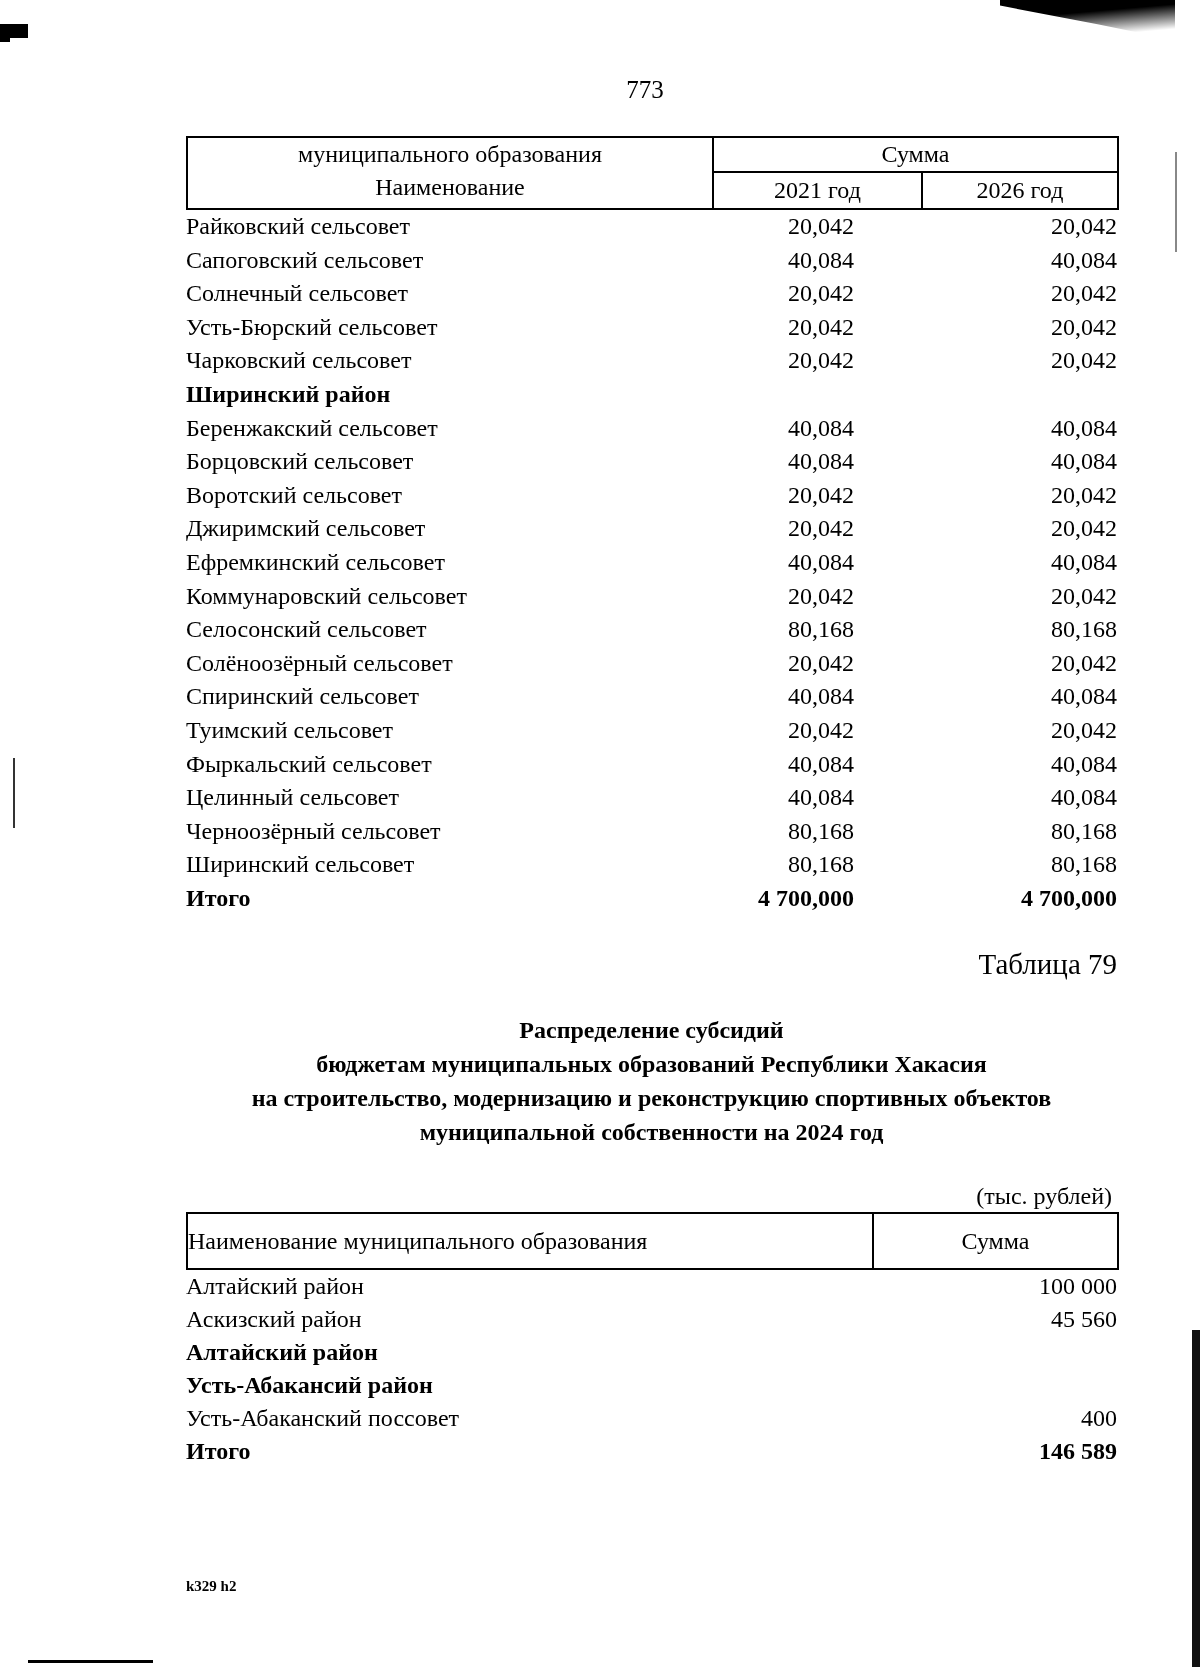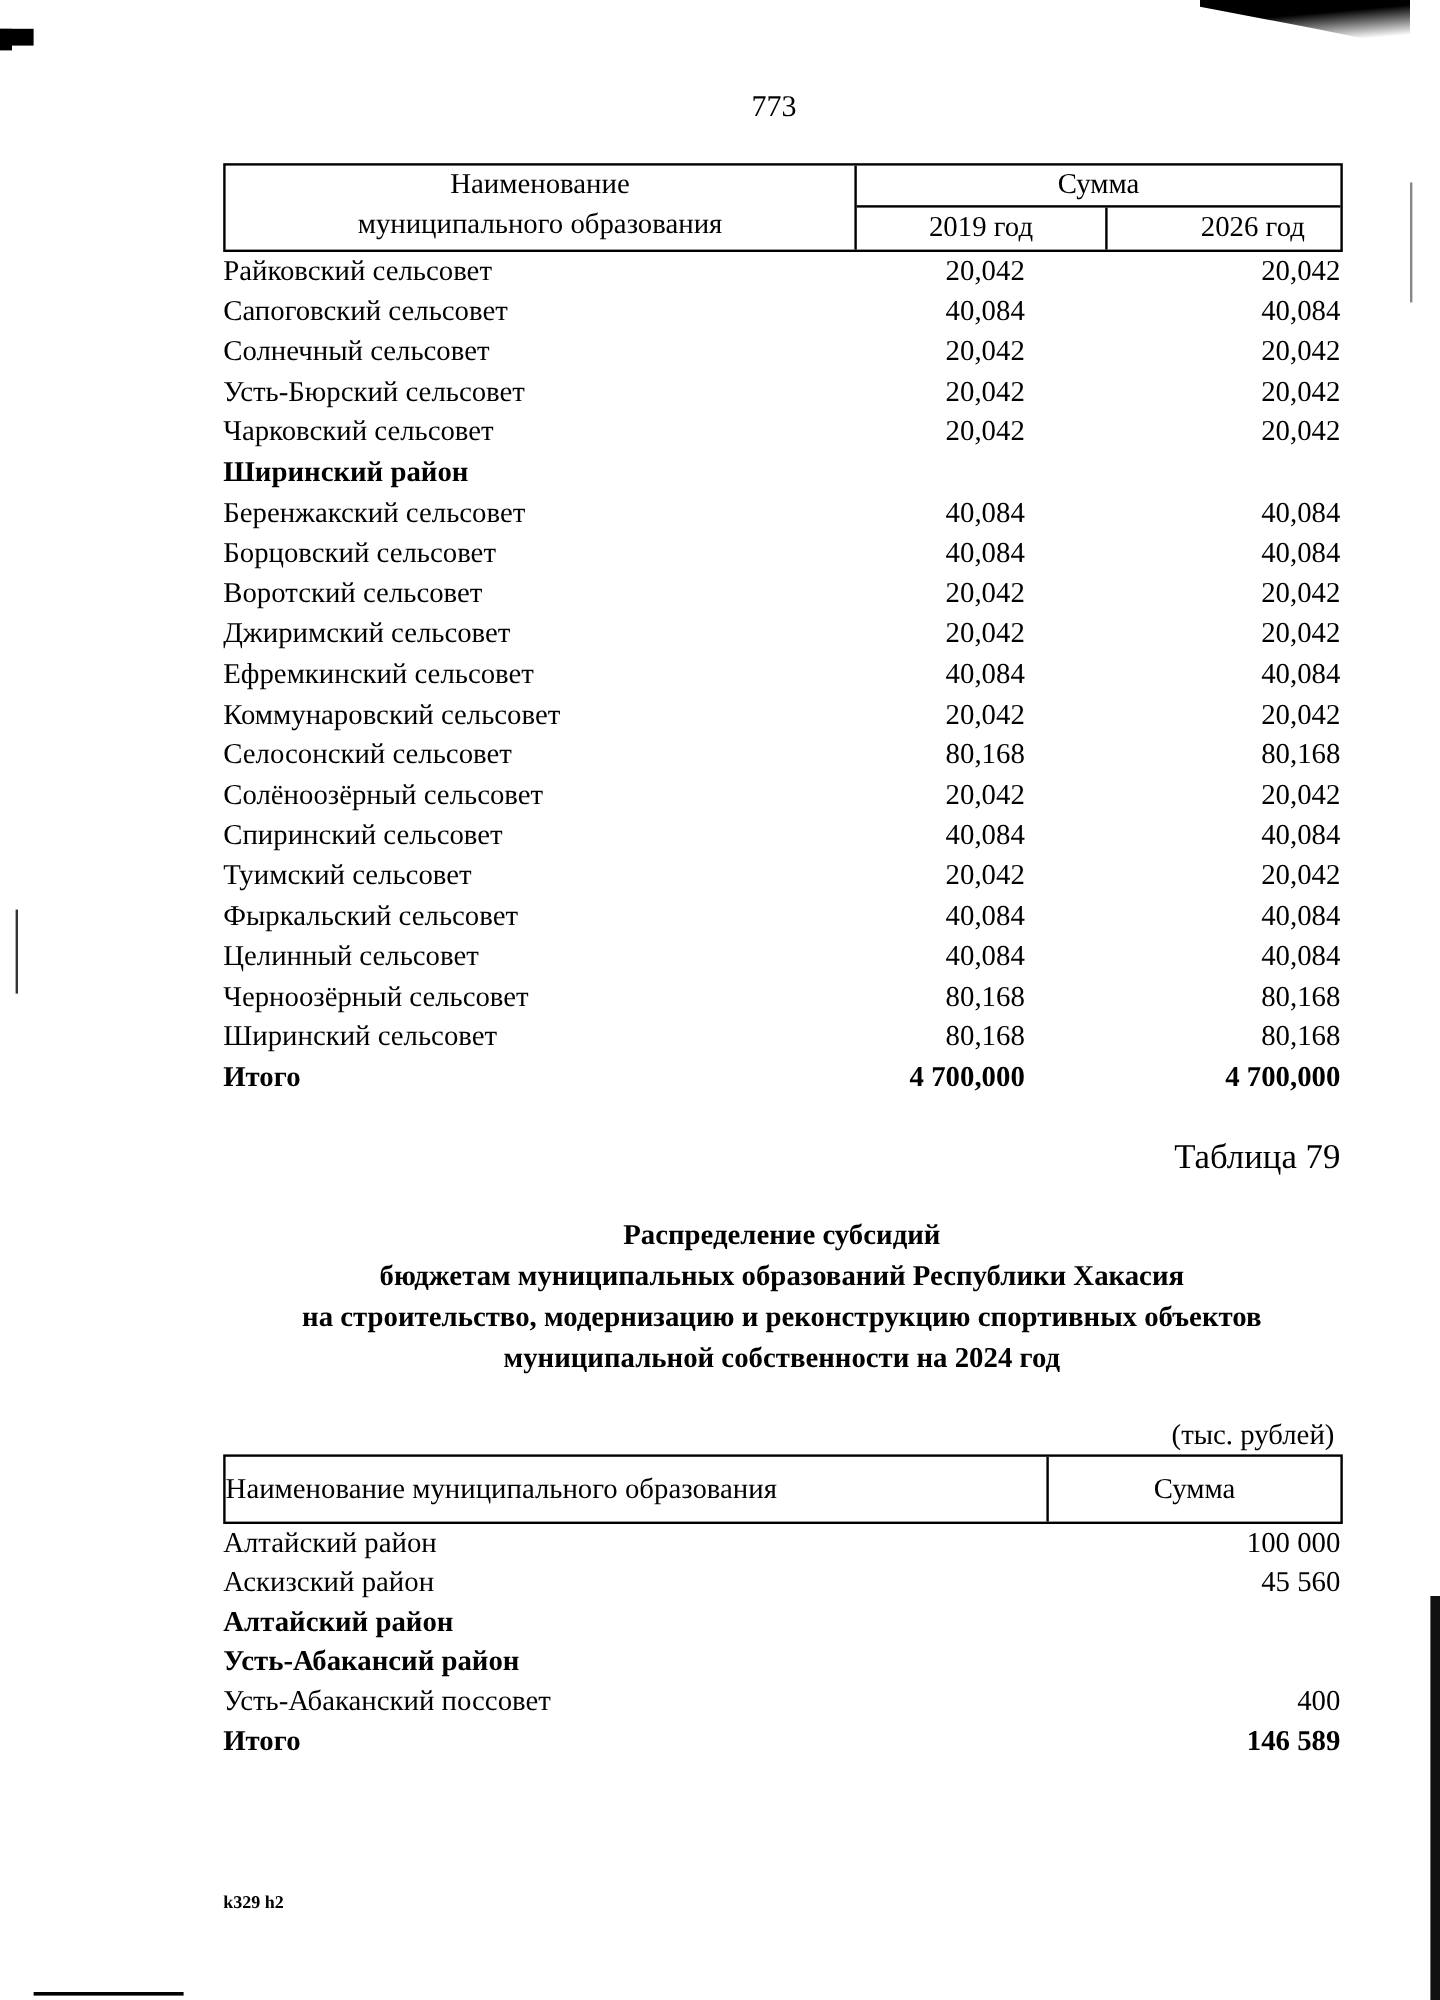--- a/index.html
+++ b/index.html
@@ -10,21 +10,21 @@
 
   
   .t1-head { top:136px; left:186px; width:929px; height:70px; border:2px solid #000; }
   .t1-head .c-name { position:absolute; left:0; top:0; width:524px; height:70px; border-right:2px solid #000;
                      text-align:center; font-size:24px; line-height:33px; }
   .t1-head .c-sum { position:absolute; left:526px; top:0; width:403px; height:33px; border-bottom:2px solid #000;
                     text-align:center; font-size:24px; line-height:33px; }
   .t1-head .c-y1 { position:absolute; left:526px; top:35px; width:207px; height:35px; border-right:2px solid #000;
                    text-align:center; font-size:24px; line-height:35px; }
   .t1-head .c-y2 { position:absolute; left:735px; top:35px; width:194px; height:35px;
-                   text-align:center; font-size:24px; line-height:35px;padding-left:24px; }
+                   text-align:center; font-size:24px; line-height:35px; }
 
   .t1-body { top:210px; left:186px; width:931px; }
   .row { position:relative; height:33.6px; font-size:24px; line-height:33.6px; }
   .row .name { position:absolute; left:0; top:0; white-space:nowrap; }
   .row .v1 { position:absolute; right:263px; top:0; text-align:right; }
   .row .v2 { position:absolute; right:0; top:0; text-align:right; }
   .row.bold { font-weight:bold; }
 
   .table-label { top:948px; right:83px; font-size:29px; }
 
@@ -63,25 +63,25 @@
 <div class="abs scan-tr"></div>
 <div class="abs scan-rline"></div>
 <div class="abs scan-lline"></div>
 <div class="abs scan-rbar2"></div>
 <div class="abs scan-bl"></div>
 
 <div class="abs page-num">773</div>
 
 <div class="abs t1-head">
   <div class="c-name">
+    <div>муниципального образования</div>
     <div>Наименование</div>
-    <div>муниципального образования</div>
   </div>
   <div class="c-sum">Сумма</div>
-  <div class="c-y1">2019 год</div>
+  <div class="c-y1">2021 год</div>
   <div class="c-y2">2026 год</div>
 </div>
 
 <div class="abs t1-body" id="t1-body">
     <div class="row">
       <span class="name">Райковский сельсовет</span>
       <span class="v1">20,042</span>
       <span class="v2">20,042</span>
     </div>
     <div class="row">

